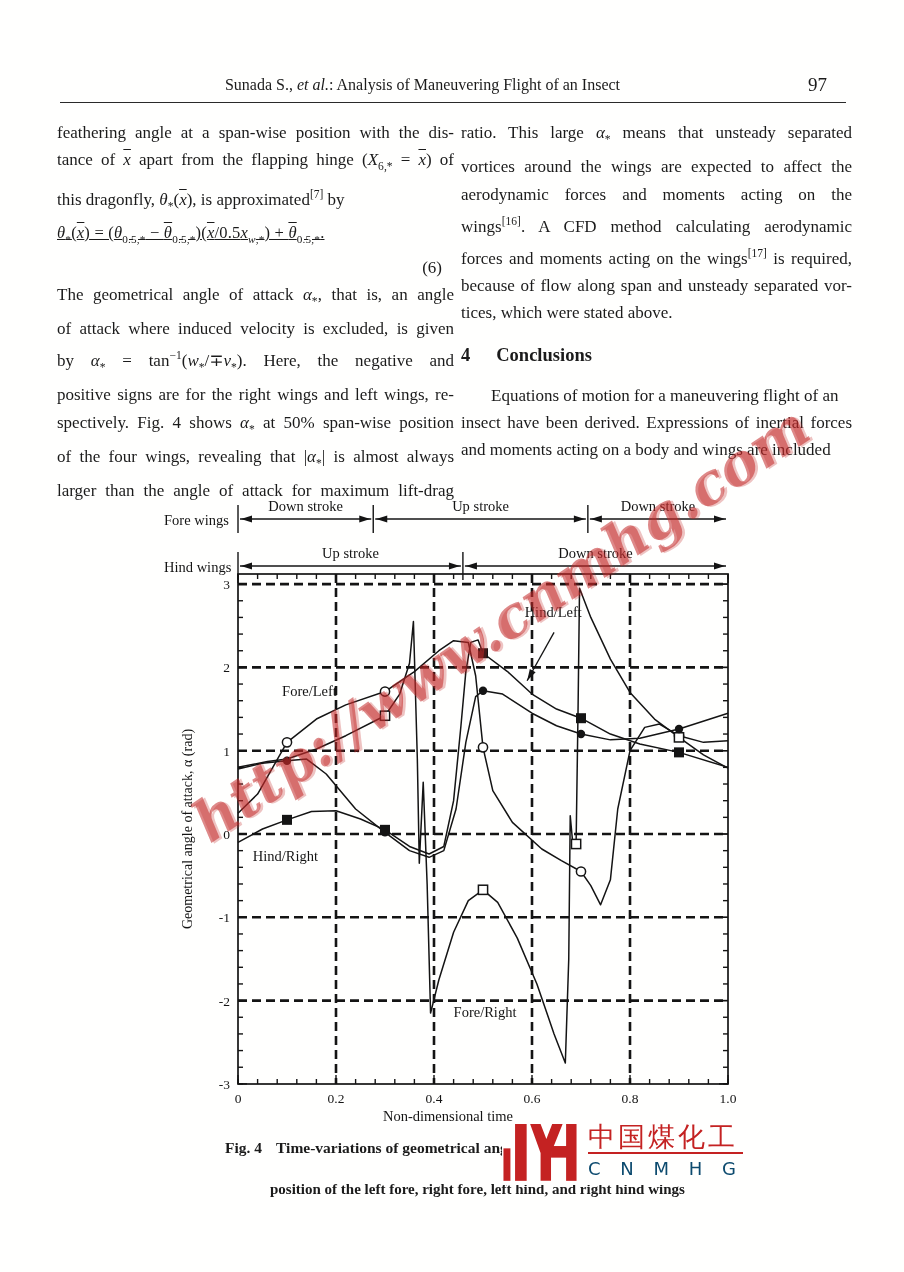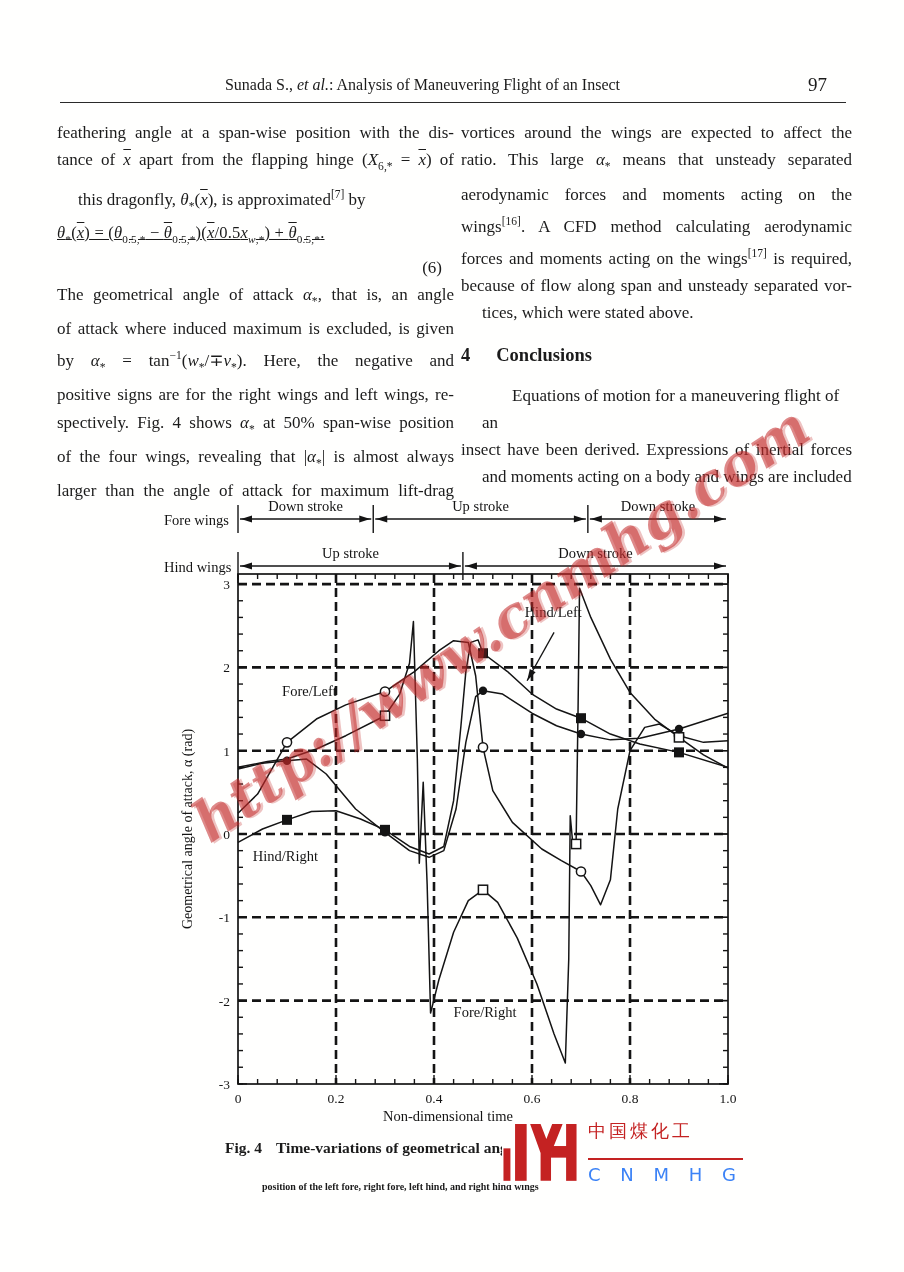--- a/index.html
+++ b/index.html
@@ -8,80 +8,80 @@
   
   .hdr{position:absolute;top:76px;left:60px;width:785px;height:22px;font-size:16px;}
   .hdr-title{position:absolute;left:0;right:60px;text-align:center;}
   .hdr-page{position:absolute;right:18px;top:-2px;font-size:19px;}
   .hdr-rule{position:absolute;top:102px;left:60px;width:786px;height:0;border-top:1.6px solid #2a2a2a;}
   
   .col{position:absolute;top:119px;font-size:17px;line-height:27.3px;}
   .col-left{left:57px;width:397px;}
   .col-right{left:461px;width:391px;}
   .tl{text-align:justify;text-align-last:justify;}
-  .tl.nj{text-align:left;text-align-last:left;margin-left:21px;}
+  .tl.nj{text-align:left;text-align-last:left;}
   .tl.eq{text-align:left;text-align-last:left;font-size:16.5px;letter-spacing:.2px;text-decoration:underline;}
   .tl.eqnum{text-align:right;text-align-last:right;padding-right:12px;}
   .tl.ind{text-indent:30px;}
   .ov{text-decoration:overline;}
   sub{font-size:68%;vertical-align:-18%;}
   sup{font-size:68%;}
   .sec-head{font-family:"Liberation Serif",serif;font-weight:bold;font-size:18.5px;
             margin:16px 0 12px 0;text-align:left;text-align-last:left;}
   .sec-head .no{margin-right:26px;}
   
   #chart{position:absolute;left:150px;top:485px;z-index:1;}
   .caption{position:absolute;left:225px;top:1139px;width:560px;font-size:15.5px;font-weight:bold;z-index:2;}
   .caption .lbl{margin-right:14px;}
-  .caption2{position:absolute;left:262px;top:1181px;width:560px;font-size:10px;font-weight:bold;z-index:2;}
+  .caption2{position:absolute;left:270px;top:1181px;width:560px;font-size:15px;font-weight:bold;z-index:2;}
   
   .wm{position:absolute;left:150px;top:418px;width:700px;height:410px;display:flex;align-items:center;
       justify-content:center;transform:rotate(-34deg);z-index:5;pointer-events:none;}
   .wm span{font-family:"DejaVu Serif",serif;font-style:italic;font-weight:bold;font-size:57px;
       white-space:nowrap;color:var(--wm-col,rgba(195,40,40,.55));
       text-shadow:2px 2px 0 rgba(195,40,40,.28);}
   
   .logo{position:absolute;left:502px;top:1121px;width:252px;height:64px;background:#fffffe;z-index:6;
         display:flex;align-items:center;}
   .logo-mark{width:76px;height:58px;margin-right:10px;flex:none;}
   .logo-txt{display:flex;flex-direction:column;justify-content:center;}
-  .logo-cn{font-family:"DejaVu Sans",sans-serif;font-size:18px;letter-spacing:3px;color:var(--logo-red,#c42222);
-           border-bottom:2px solid var(--logo-red,#c42222);padding-bottom:14px;line-height:26px;}
-  .logo-en{font-family:"DejaVu Sans",sans-serif;font-size:18px;letter-spacing:7px;color:#3b82f6;line-height:26px;margin-top:2px;}
+  .logo-cn{font-family:"DejaVu Sans",sans-serif;font-size:27px;letter-spacing:3px;color:var(--logo-red,#c42222);
+           border-bottom:2px solid var(--logo-red,#c42222);padding-bottom:2px;line-height:26px;}
+  .logo-en{font-family:"DejaVu Sans",sans-serif;font-size:18px;letter-spacing:7px;color:#0c4a6e;line-height:26px;margin-top:2px;}
 </style>
 </head>
 <body>
 
 <div class="page">
 
   <div class="hdr">
     <div class="hdr-title">Sunada S., <i>et al.</i>: Analysis of Maneuvering Flight of an Insect</div>
     <div class="hdr-page">97</div>
   </div>
   <div class="hdr-rule"></div>
 
   <div class="col col-left" id="col-left">
       <div class="tl ">feathering angle at a span-wise position with the dis-</div>
       <div class="tl ">tance of <span class="ov"><i>x</i></span> apart from the flapping hinge (<i>X</i><sub>6,*</sub> = <span class="ov"><i>x</i></span>) of</div>
       <div class="tl nj">this dragonfly, <i>θ</i><sub>*</sub>(<span class="ov"><i>x</i></span>), is approximated<sup>[7]</sup> by</div>
       <div class="tl eq"><i>θ</i><sub>*</sub>(<span class="ov"><i>x</i></span>) = (<i>θ</i><sub>0.5,*</sub> − <span class="ov"><i>θ</i></span><sub>0.5,*</sub>)(<span class="ov"><i>x</i></span>/0.5<i>x</i><sub><i>w</i>,*</sub>) + <span class="ov"><i>θ</i></span><sub>0.5,*</sub>.</div>
       <div class="tl eqnum">(6)</div>
       <div class="tl ">The geometrical angle of attack <i>α</i><sub>*</sub>, that is, an angle</div>
-      <div class="tl ">of attack where induced maximum is excluded, is given</div>
+      <div class="tl ">of attack where induced velocity is excluded, is given</div>
       <div class="tl ">by <i>α</i><sub>*</sub> = tan<sup>−1</sup>(<i>w</i><sub>*</sub>/∓<i>v</i><sub>*</sub>). Here, the negative and</div>
       <div class="tl ">positive signs are for the right wings and left wings, re-</div>
       <div class="tl ">spectively. Fig. 4 shows <i>α</i><sub>*</sub> at 50% span-wise position</div>
       <div class="tl ">of the four wings, revealing that |<i>α</i><sub>*</sub>| is almost always</div>
       <div class="tl ">larger than the angle of attack for maximum lift-drag</div>
     </div>
 
   <div class="col col-right">
     <div id="col-right-p1">
+        <div class="tl ">ratio. This large <i>α</i><sub>*</sub> means that unsteady separated</div>
         <div class="tl ">vortices around the wings are expected to affect the</div>
-        <div class="tl ">ratio. This large <i>α</i><sub>*</sub> means that unsteady separated</div>
         <div class="tl ">aerodynamic forces and moments acting on the</div>
         <div class="tl ">wings<sup>[16]</sup>. A CFD method calculating aerodynamic</div>
         <div class="tl ">forces and moments acting on the wings<sup>[17]</sup> is required,</div>
         <div class="tl ">because of flow along span and unsteady separated vor-</div>
         <div class="tl nj">tices, which were stated above.</div>
       </div>
     <div class="sec-head">
       <span class="no">4</span><span>Conclusions</span>
     </div>
     <div id="col-right-p2">

